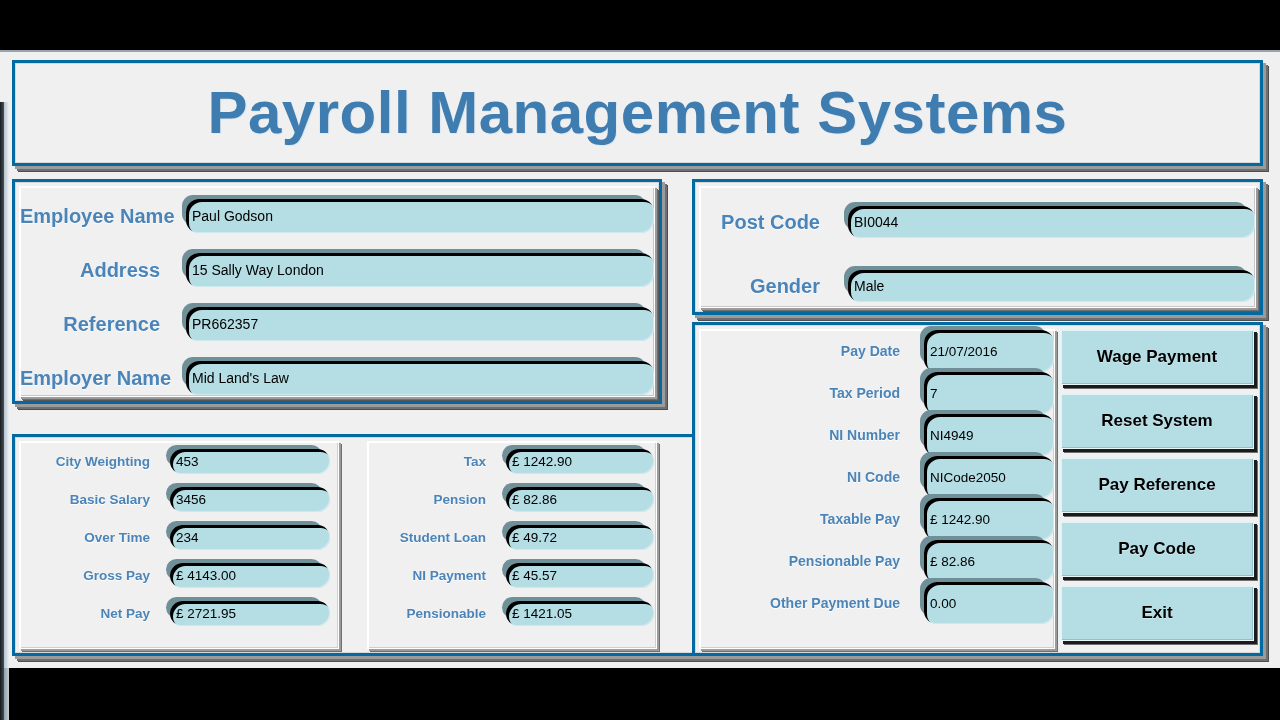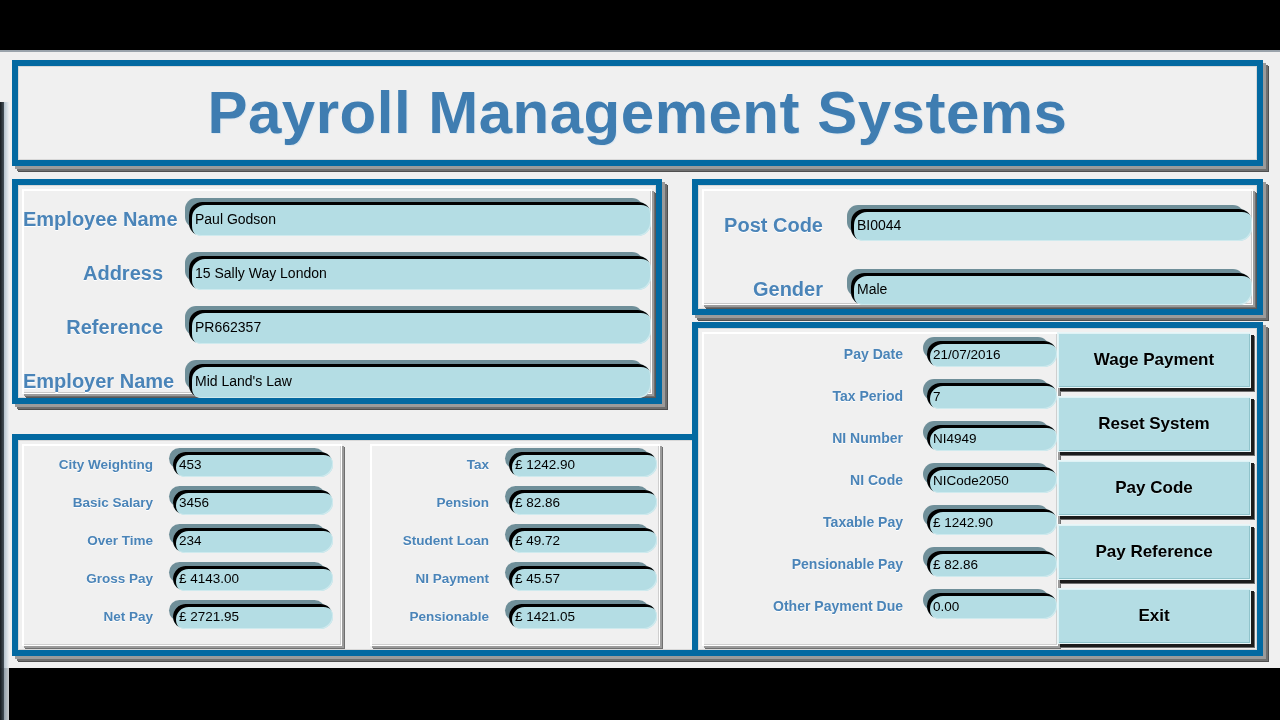--- a/index.html
+++ b/index.html
@@ -38,21 +38,21 @@
       inset 1px 1px 0 #ffffff,
       inset -1px -1px 0 #c7c7c7,
       2px 2px 0 0 #9b9b9b,
       3px 3px 0 0 #6f6f6f,
       4px 4px 0 0 #585858;
     box-sizing:border-box;
     position:relative;
   }
   .bevel-outer{
     background:#f0f0f0;
-    border:6px solid #0369a1;
+    border:3px solid #0369a1;
     box-shadow:
       inset 0 0 0 1px #d8d8d8,
       3px 3px 0 0 #9b9b9b,
       5px 5px 0 0 #6f6f6f,
       6px 6px 0 0 #4f4f4f;
     box-sizing:border-box;
     position:relative;
   }
 
   
@@ -150,21 +150,21 @@
   #sub-deductions .tbox{width:148px;height:25px;margin-left:10px;font-size:13.5px;}
 
   
   #panel-postcode .row{height:58px;margin-top:6px;}
   #panel-postcode .fld-label{width:120px;padding-right:10px;}
   #panel-postcode .tbox{width:410px;height:32px;margin-left:18px;}
 
   
   #sub-fields .row{height:42px;}
   #sub-fields .fld-label{width:176px;padding-right:12px;font-size:14px;padding-left:24px;}
-  #sub-fields .tbox{width:152px;height:26px;margin-left:12px;font-size:13.5px;text-align:right;}
+  #sub-fields .tbox{width:152px;height:42px;margin-left:12px;font-size:13.5px;text-align:right;}
 
   
   .btn{
     display:flex;align-items:center;justify-content:center;
     width:100%;height:56px;margin-bottom:8px;
     background:#b4dde4;
     color:#000;font-weight:bold;font-size:17px;
     border:1px solid #e8f6f8;
     box-sizing:border-box;
     cursor:pointer;
@@ -356,21 +356,21 @@
               <div class="tbox">
                 <span class="tval">0.00</span>
               </div>
             </div>
           </div>
       </div>
       <div id="sub-buttons">
         <div id="button-stack">
             <div class="btn">Wage Payment</div>
             <div class="btn">Reset System</div>
+            <div class="btn">Pay Reference</div>
             <div class="btn">Pay Code</div>
-            <div class="btn">Pay Reference</div>
             <div class="btn">Exit</div>
           </div>
       </div>
     </div>
 
   </div>
 </div>
 
 </body></html>

